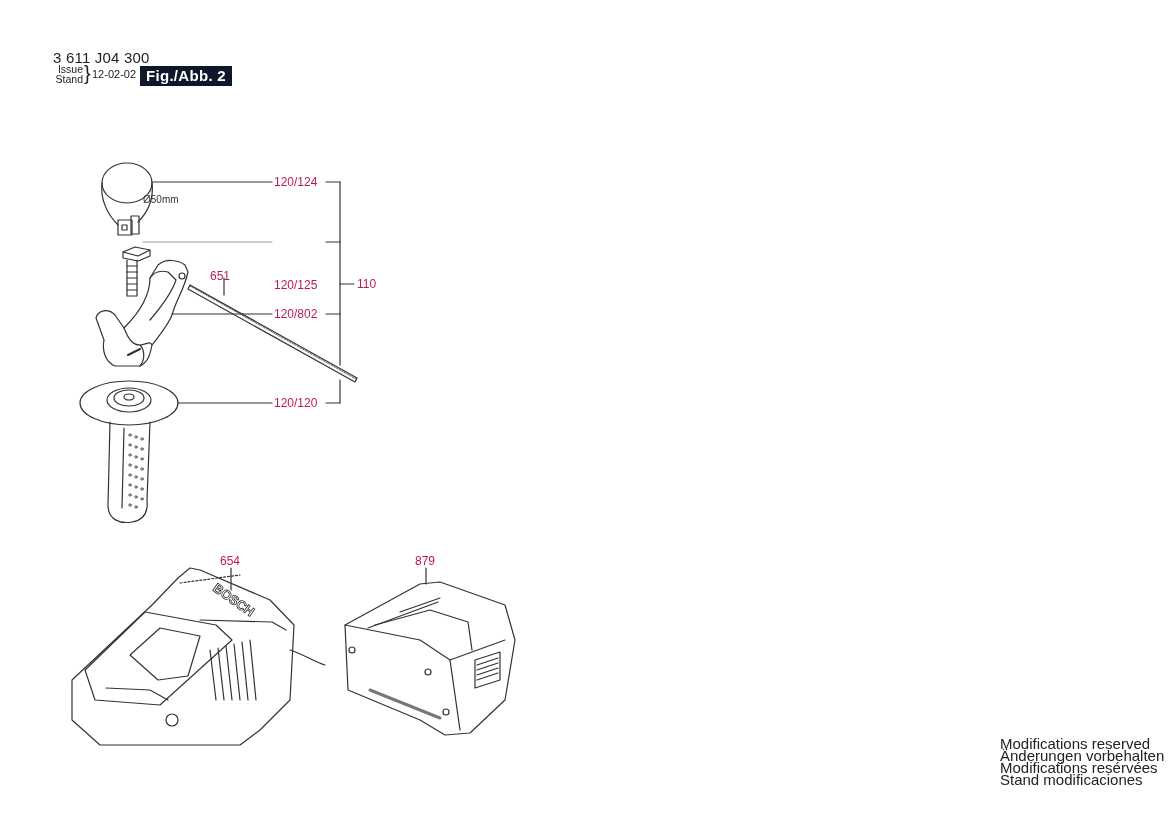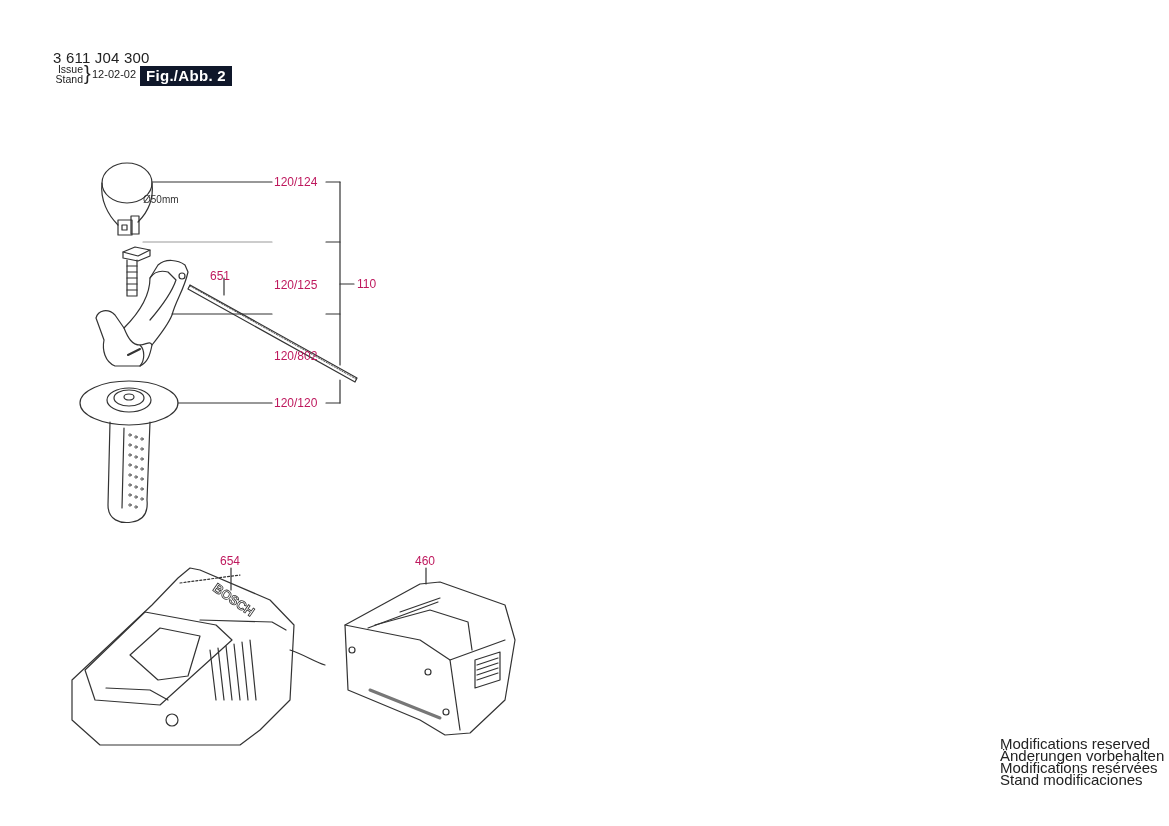--- a/index.html
+++ b/index.html
@@ -139,23 +139,23 @@
   </g>
 
   <text x="212" y="590" transform="rotate(35 212 590)" font-family="Liberation Sans, sans-serif" font-size="13" font-weight="bold" fill="none" stroke="#333" stroke-width="0.8">BOSCH</text>
 </svg>
 
 <div class="abs callout" style="left:274px; top:175px;">120/124</div>
 <div class="abs" style="left:143px; top:194px; font-size:10px; color:#333;text-align:center;">Ø50mm</div>
 <div class="abs callout" style="left:274px; top:246px;margin-top:32px;">120/125</div>
 <div class="abs callout" style="left:210px; top:269px;">651</div>
 <div class="abs callout" style="left:357px; top:277px;">110</div>
-<div class="abs callout" style="left:274px; top:307px;margin-top:42px;">120/802</div>
+<div class="abs callout" style="left:274px; top:307px;">120/802</div>
 <div class="abs callout" style="left:274px; top:396px;">120/120</div>
 <div class="abs callout" style="left:220px; top:554px;">654</div>
-<div class="abs callout" style="left:415px; top:554px;">460</div>
+<div class="abs callout" style="left:415px; top:554px;">879</div>
 
 <div class="abs mods">
   <div>Modifications reserved</div>
   <div>Änderungen vorbehalten</div>
   <div>Modifications resérvées</div>
   <div>Stand modificaciones</div>
 </div>
 
 </body></html>

